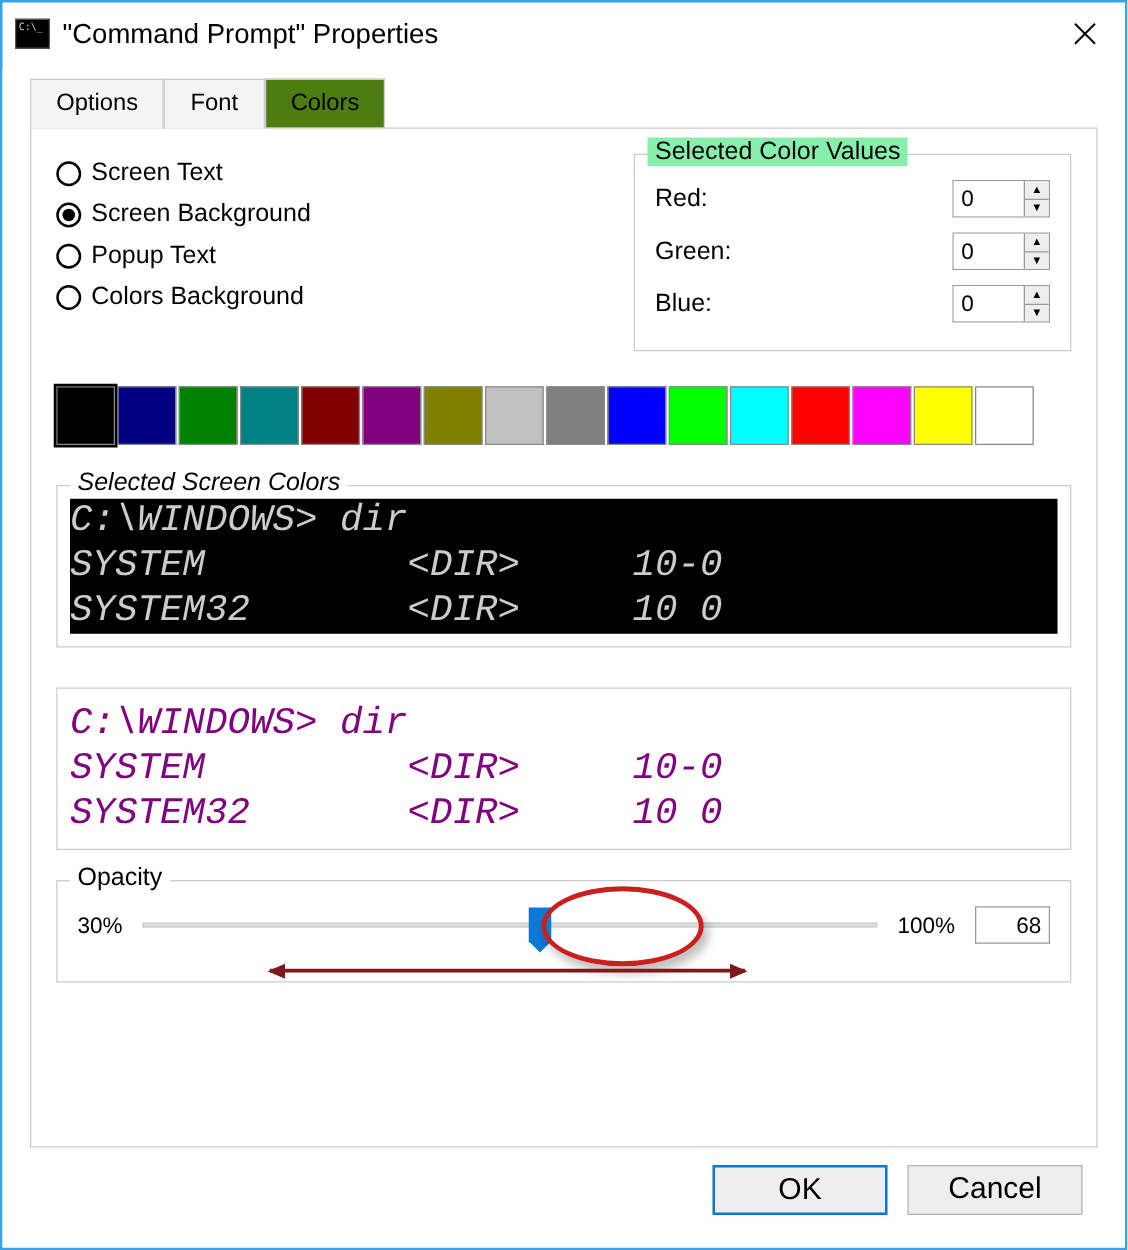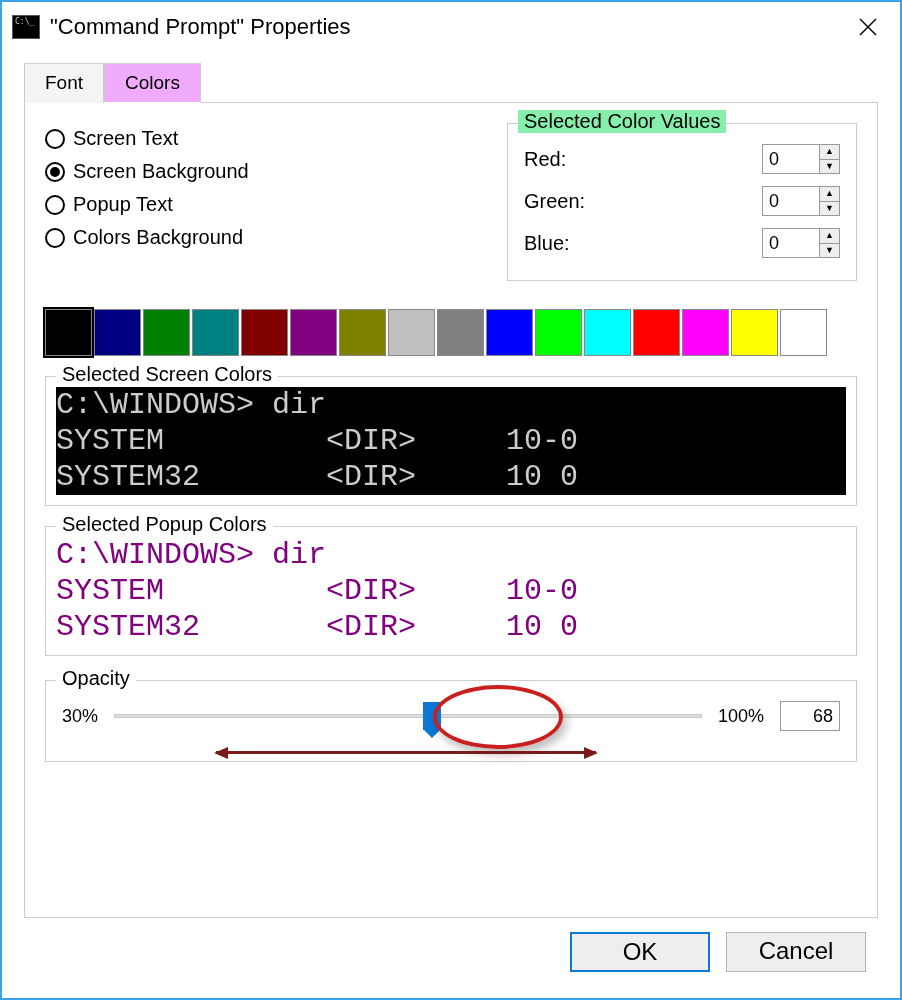--- a/index.html
+++ b/index.html
@@ -78,21 +78,21 @@
     padding: 8px 20px;
     border: 1px solid #ccc;
     border-bottom: none;
     margin-right: 0;
     background: #f4f4f4;
     font-size: 19px;
     position: relative;
     top: 1px;
   }
   .tab.active {
-    background: #f0abfc;
+    background: #4d7c0f;
     border-bottom: 1px solid #fff;
     z-index: 2;
   }
   .tabbody {
     padding: 20px 20px 10px 20px;
     border: 1px solid #ccc;
     border-top: none;
     margin: 0 10px;
     flex: 1;
     display: flex;
@@ -181,23 +181,24 @@
   }
   .swatch {
     width: 47px;
     height: 47px;
     border:1px solid #888;
   }
   .swatch.selected { outline:2px solid #000; outline-offset:0; }
 
   .preview-group {
     border:1px solid #ccc;
-    margin-top: 20px;
+    margin-top: 32px;
     position:relative;
     padding: 10px 10px 10px 10px;
+    font-style: italic;
   }
   .preview-group .legend {
     position:absolute; top:-14px; left:10px;
     background:#fff; padding:0 6px; font-size:20px;
   }
   .terminal {
     font-family: Consolas, "Courier New", monospace;
     font-size: 30px;
     line-height: 1.2;
     overflow:hidden;
@@ -310,20 +311,21 @@
       <svg width="20" height="20" viewBox="0 0 20 20">
         <line x1="2" y1="2" x2="18" y2="18" stroke="#000" stroke-width="1.5"></line>
         <line x1="18" y1="2" x2="2" y2="18" stroke="#000" stroke-width="1.5"></line>
       </svg>
     </div>
   </div>
 
   <div class="content">
 
     <div class="tabs">
+      <div class="tab">Options</div>
       <div class="tab">Font</div>
       <div class="tab active">Colors</div>
     </div>
 
     <div class="tabbody">
 
       <div class="toprow">
 
         <div class="radios">
           <div class="radio">
@@ -399,21 +401,20 @@
         </div>
 
       <div class="preview-group">
         <div class="legend">Selected Screen Colors</div>
         <div class="terminal dark"><span>C:\WINDOWS&gt; dir</span>
 <span>SYSTEM         &lt;DIR&gt;     10-0</span>
 <span>SYSTEM32       &lt;DIR&gt;     10 0</span></div>
       </div>
 
       <div class="preview-group">
-        <div class="legend">Selected Popup Colors</div>
         <div class="terminal light"><span>C:\WINDOWS&gt; dir</span>
 <span>SYSTEM         &lt;DIR&gt;     10-0</span>
 <span>SYSTEM32       &lt;DIR&gt;     10 0</span></div>
       </div>
 
       <div class="opacity-group" style="position:relative;">
         <div class="legend">Opacity</div>
         <div class="opacity-row">
           <span>30%</span>
           <div class="slider">

